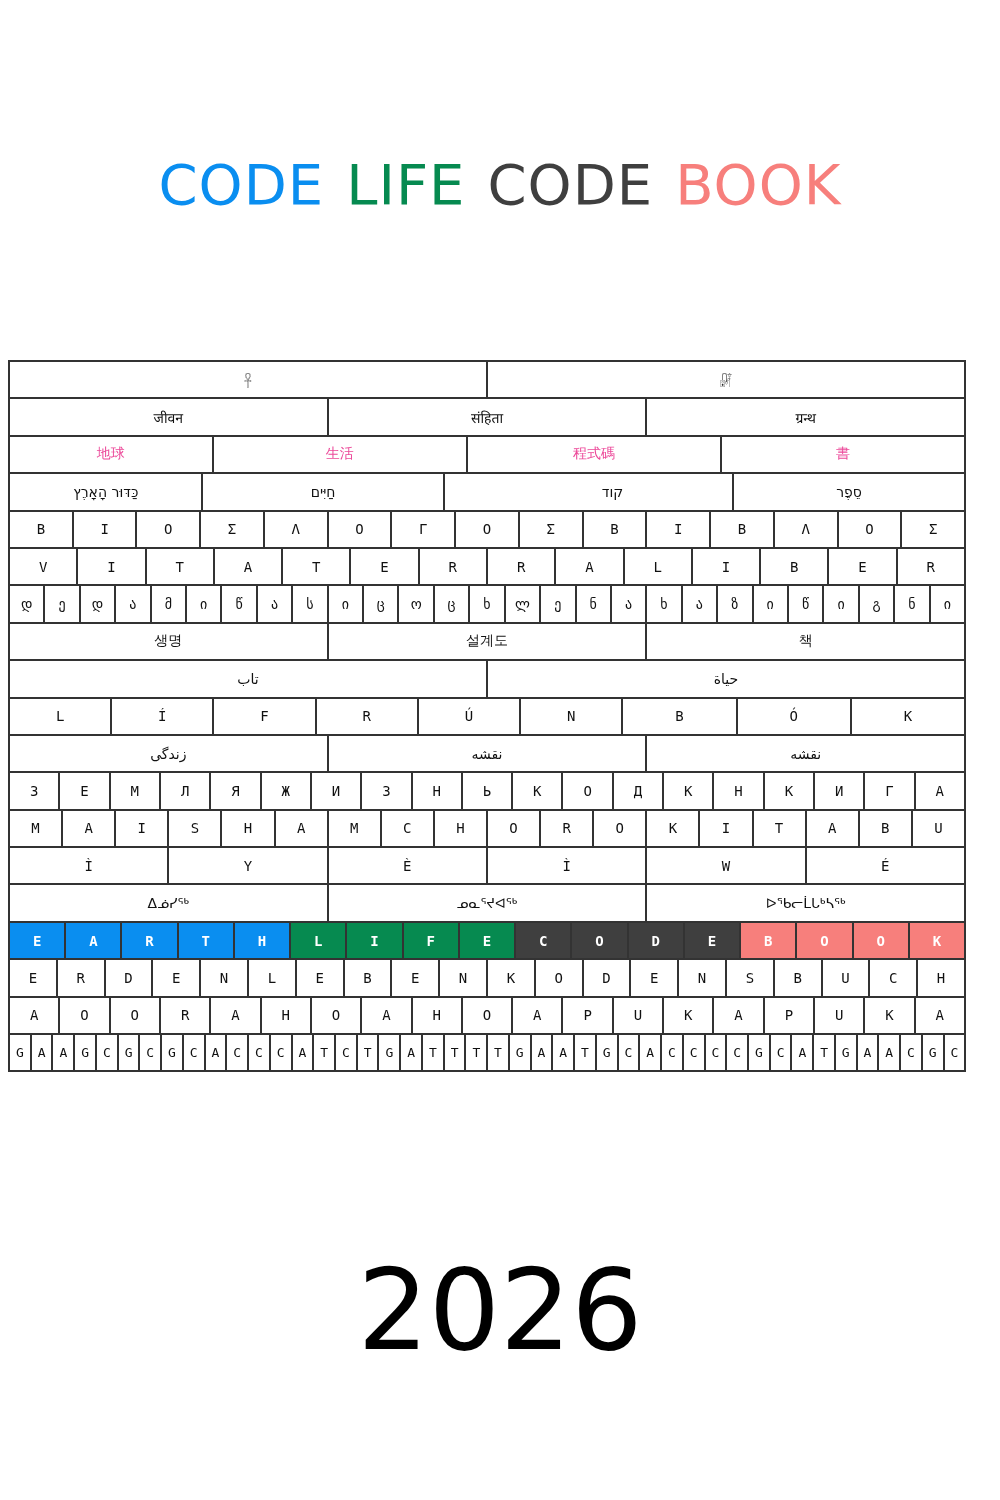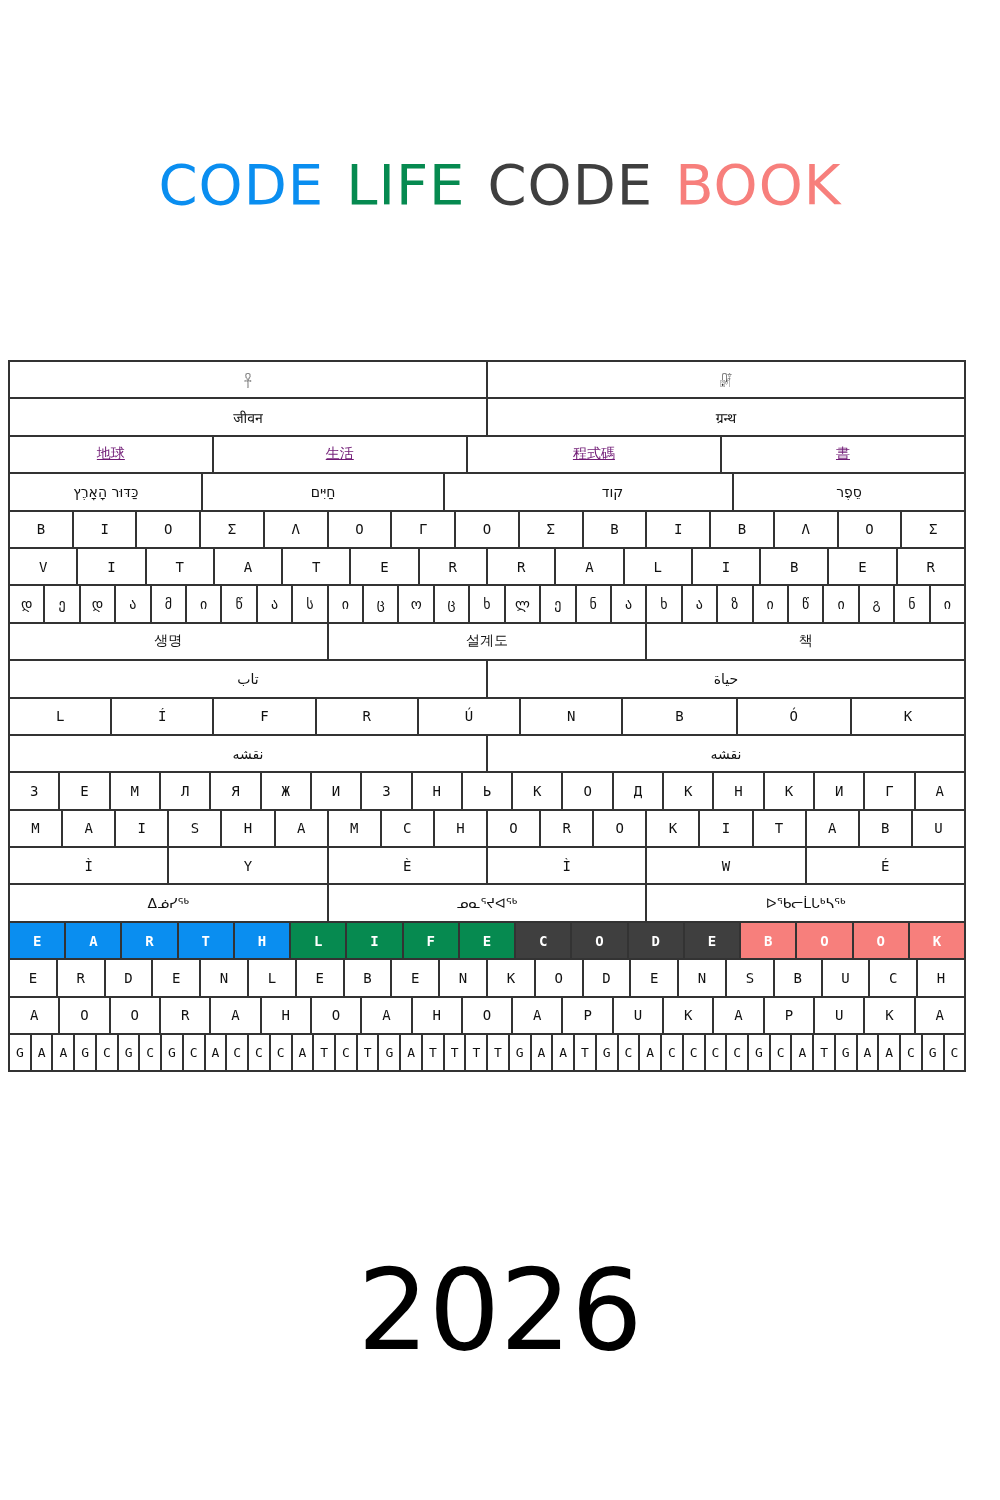--- a/index.html
+++ b/index.html
@@ -9,39 +9,40 @@
       font-family:"DejaVu Sans", sans-serif; font-size:56px; letter-spacing:1px; line-height:70px; }
     .title span { display:inline-block; }
     .title .gap { width:22px; }
     .grid { position:absolute; left:8px; top:360px; width:958px;
       border-top:2px solid #333; border-left:2px solid #333; border-right:2px solid #333; box-sizing:border-box; }
     .row { display:flex; height:37.4px; border-bottom:2px solid #333; box-sizing:border-box; }
     .cell { flex:1 1 0; display:flex; align-items:center; justify-content:center;
       border-right:2px solid #333; box-sizing:border-box; font-size:14px; overflow:hidden; white-space:nowrap; }
     .cell:last-child { border-right:none; }
     .mono { font-family:"DejaVu Sans Mono", monospace; font-size:14px; }
-    .cjk { color:#701a75;text-decoration:underline; }
+    .cjk { color:#ec4899; }
     .hl { color:#fff; font-weight:bold; font-family:"DejaVu Sans Mono", monospace; }
     .year { position:absolute; top:1245px; left:0; width:1000px; text-align:center;
       font-family:"DejaVu Sans", sans-serif; font-size:112px; font-weight:normal; color:#000; line-height:130px; }
   </style>
 </head>
 <body>
 
 <div class="title">
   <span style="color:#0a8ef0">CODE</span><span class="gap"></span><span style="color:#068a50">LIFE</span><span class="gap"></span><span style="color:#3f3f3f">CODE</span><span class="gap"></span><span style="color:#f77f7c">BOOK</span>
 </div>
 
 <div class="grid" id="grid">
     <div class="row">
       <div class="cell">𓋹</div>
       <div class="cell">𓏞</div>
     </div>
     <div class="row">
       <div class="cell">जीवन</div>
+      <div class="cell">संहिता</div>
       <div class="cell">ग्रन्थ</div>
     </div>
     <div class="row">
       <div class="cell cjk" style="flex: 2 1 0px;">地球</div>
       <div class="cell cjk" style="flex: 2.5 1 0px;">生活</div>
       <div class="cell cjk" style="flex: 2.5 1 0px;">程式碼</div>
       <div class="cell cjk" style="flex: 2.4 1 0px;">書</div>
     </div>
     <div class="row">
       <div class="cell" style="flex: 2 1 0px; text-align: center;">כַּדּוּר הָאָרֶץ</div>
@@ -125,20 +126,21 @@
       <div class="cell mono" style="flex: 1 1 0px;">Í</div>
       <div class="cell mono" style="flex: 1 1 0px;">F</div>
       <div class="cell mono" style="flex: 1 1 0px;">R</div>
       <div class="cell mono" style="flex: 1 1 0px;">Ú</div>
       <div class="cell mono" style="flex: 1 1 0px;">N</div>
       <div class="cell mono" style="flex: 1.12 1 0px;">B</div>
       <div class="cell mono" style="flex: 1.12 1 0px;">Ó</div>
       <div class="cell mono" style="flex: 1.12 1 0px;">K</div>
     </div>
     <div class="row">
+      <div class="cell">زندگی</div>
       <div class="cell">نقشه</div>
       <div class="cell">نقشه</div>
     </div>
     <div class="row">
       <div class="cell mono">З</div>
       <div class="cell mono">Е</div>
       <div class="cell mono">М</div>
       <div class="cell mono">Л</div>
       <div class="cell mono">Я</div>
       <div class="cell mono">Ж</div>

